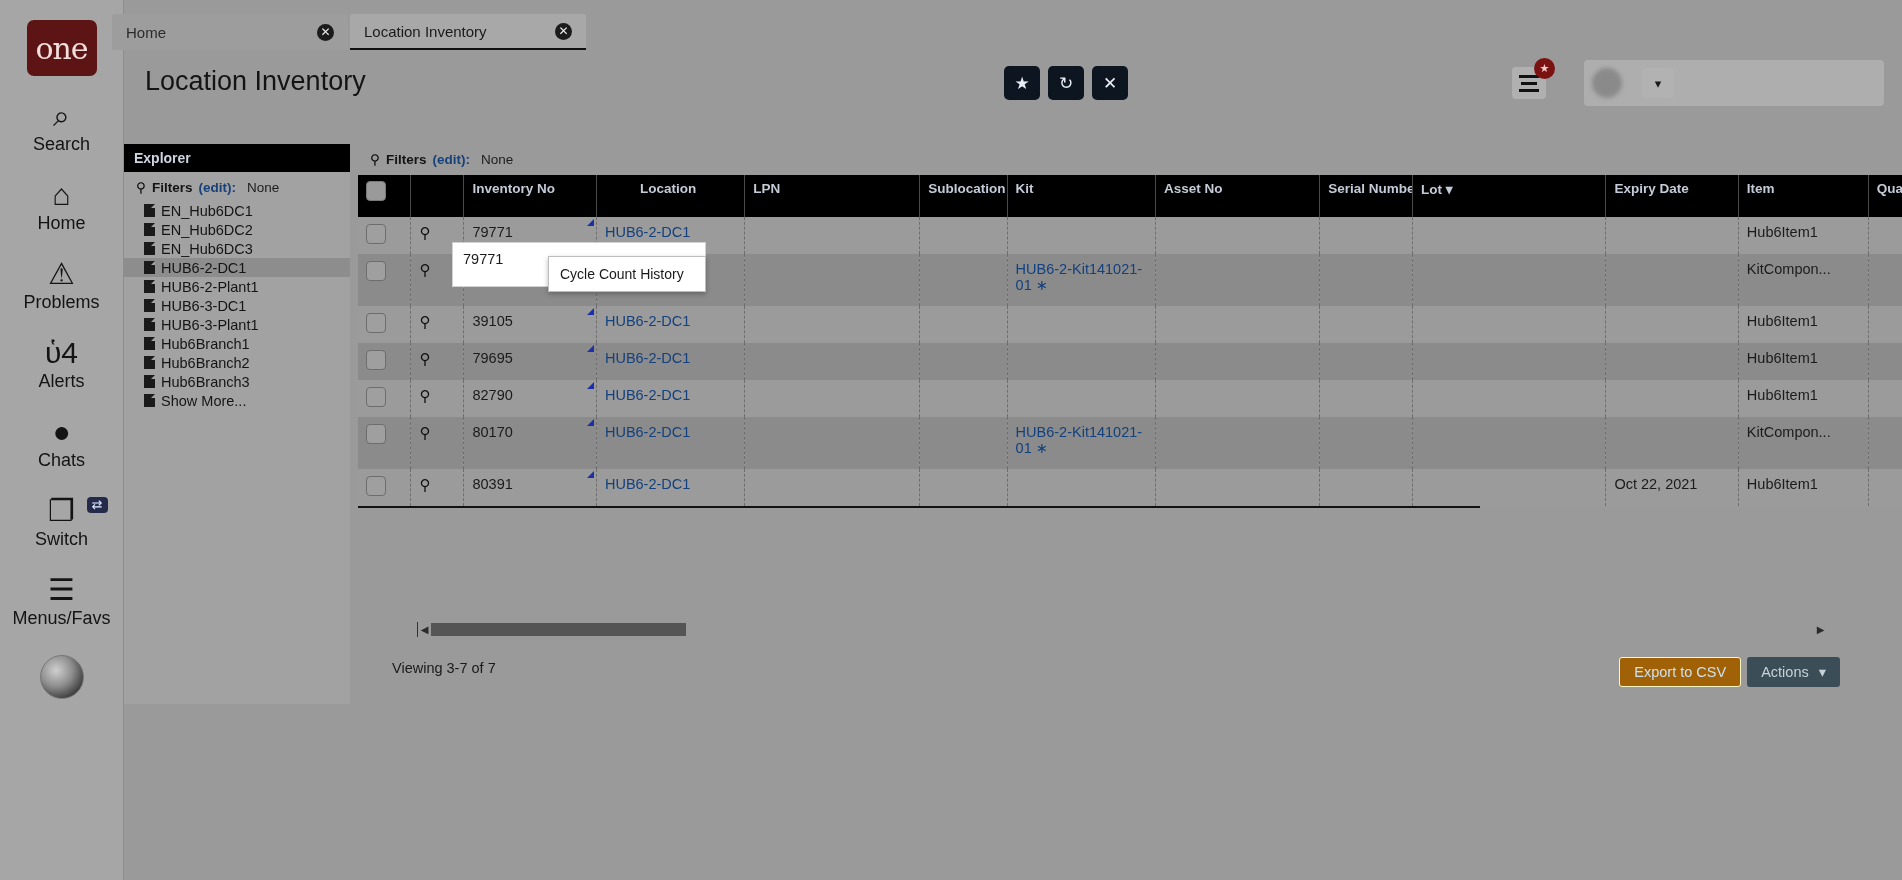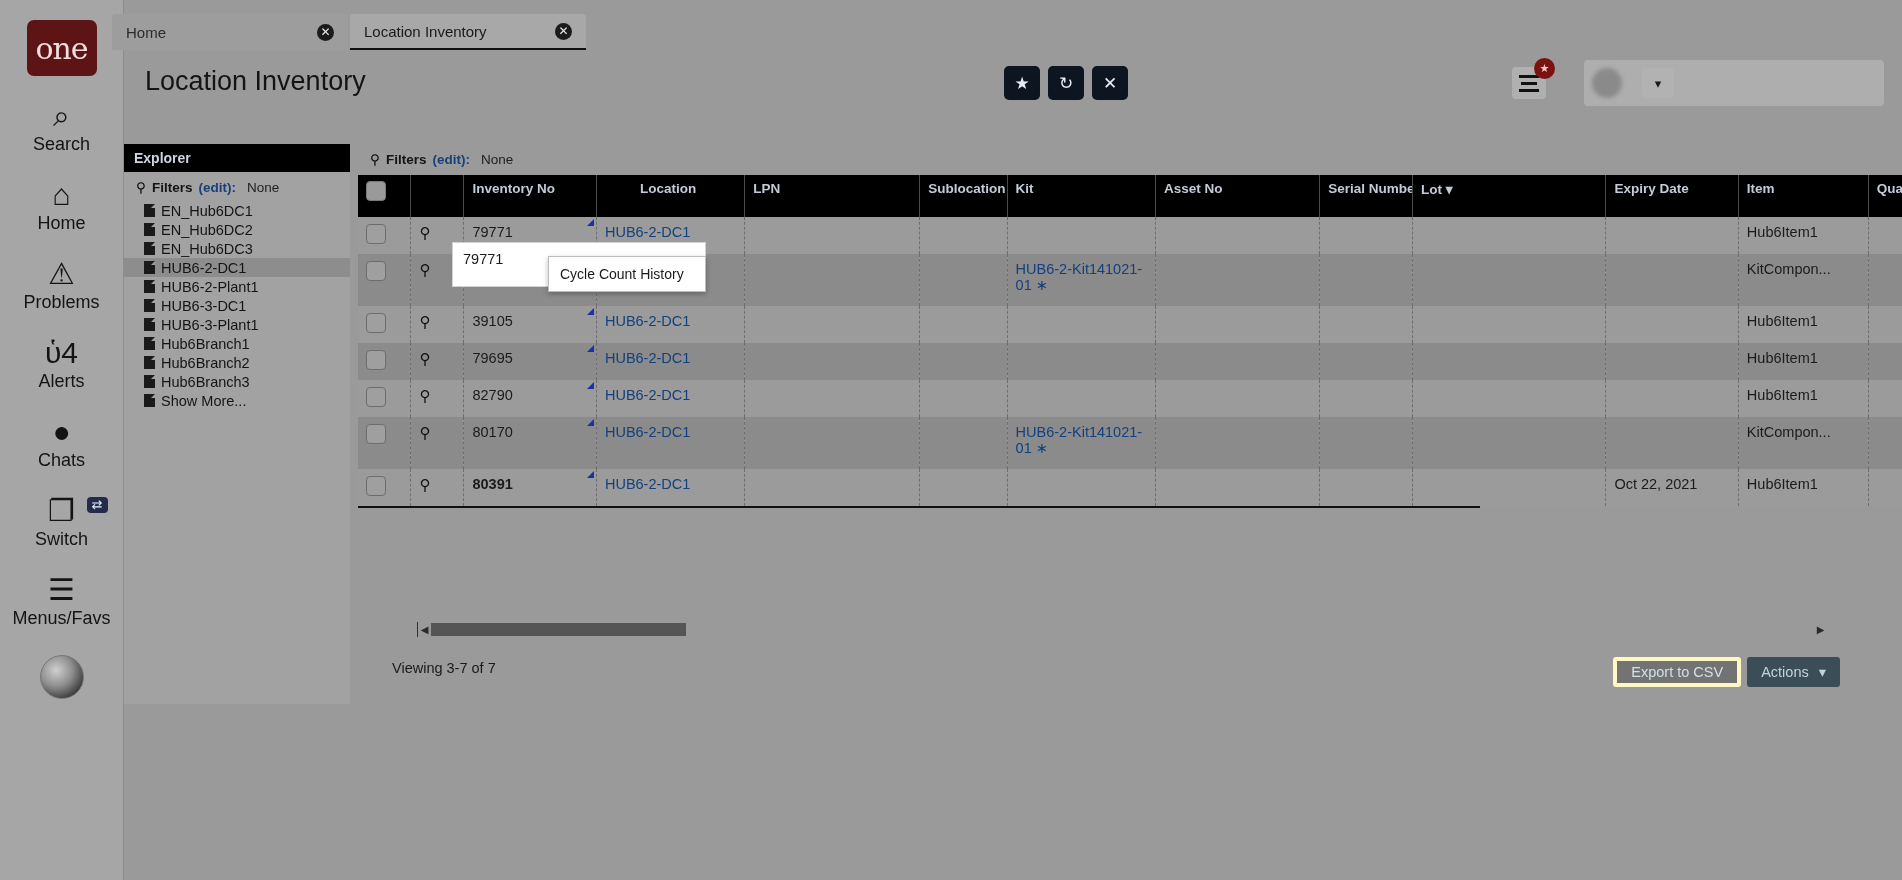--- a/index.html
+++ b/index.html
@@ -151,21 +151,21 @@
   
   #hscroll { position: absolute; left: 417px; top: 622px; width: 1410px; height: 15px;
     background: #9a9a9a; border-left: 1px solid #333; display: flex; align-items: center; }
   #hscroll .arrow { width: 13px; text-align: center; font-size: 10px; color: #2a2a2a; cursor: pointer; }
   #hscroll .track { flex: 1; height: 13px; background: #9a9a9a; position: relative; }
   #hscroll .thumb { position: absolute; left: 0; top: 0; width: 255px; height: 13px; background: #555; cursor: pointer; }
   #viewing { position: absolute; left: 392px; top: 660px; font-size: 14.5px; color: #1a1a1a; }
   #footer-actions { position: absolute; right: 62px; top: 657px; display: flex; gap: 6px; }
   .fbtn { height: 30px; padding: 0 14px; font-size: 14.5px; display: flex; align-items: center;
     justify-content: center; border-radius: 3px; cursor: pointer; }
-  #btn-export { background: #737373; color: #cfe0ea; border: 4px solid #fef9c3; }
+  #btn-export { background: #a16207; color: #cfe0ea; border: 1px solid #fef9c3; }
   #btn-actions { background: #3b4e58; color: #c6d2d8; gap: 10px; }
 </style>
 </head>
 <body>
 
 <div id="app">
 
   <div id="leftnav">
     <div id="logo">one</div>
     <div id="nav-items">
@@ -409,21 +409,21 @@
               <td style="width: 124px;"><span></span></td>
               <td style="width: 70px;"><span></span></td>
               <td style="width: 146px;"><span></span></td>
               <td style="width: 100px;"><span></span></td>
               <td style="width: 98px;"><span>KitCompon...</span></td>
               <td style="width: 90px;"><span></span></td>
             </tr>
             <tr class="odd">
               <td style="width: 40px;"><span class="cb"></span></td>
               <td style="width: 40px;"><span class="gauge-icon">⚲</span></td>
-              <td style="width: 100px; font-weight: bold;"><span>80391</span><span class="corner-flag"></span></td>
+              <td style="width: 100px;"><span>80391</span><span class="corner-flag"></span></td>
               <td style="width: 112px;"><span class="link">HUB6-2-DC1</span></td>
               <td style="width: 132px;"><span></span></td>
               <td style="width: 66px;"><span></span></td>
               <td style="width: 112px;"><span class="link"></span></td>
               <td style="width: 124px;"><span></span></td>
               <td style="width: 70px;"><span></span></td>
               <td style="width: 146px;"><span></span></td>
               <td style="width: 100px;"><span>Oct 22, 2021</span></td>
               <td style="width: 98px;"><span>Hub6Item1</span></td>
               <td style="width: 90px;"><span></span></td>

